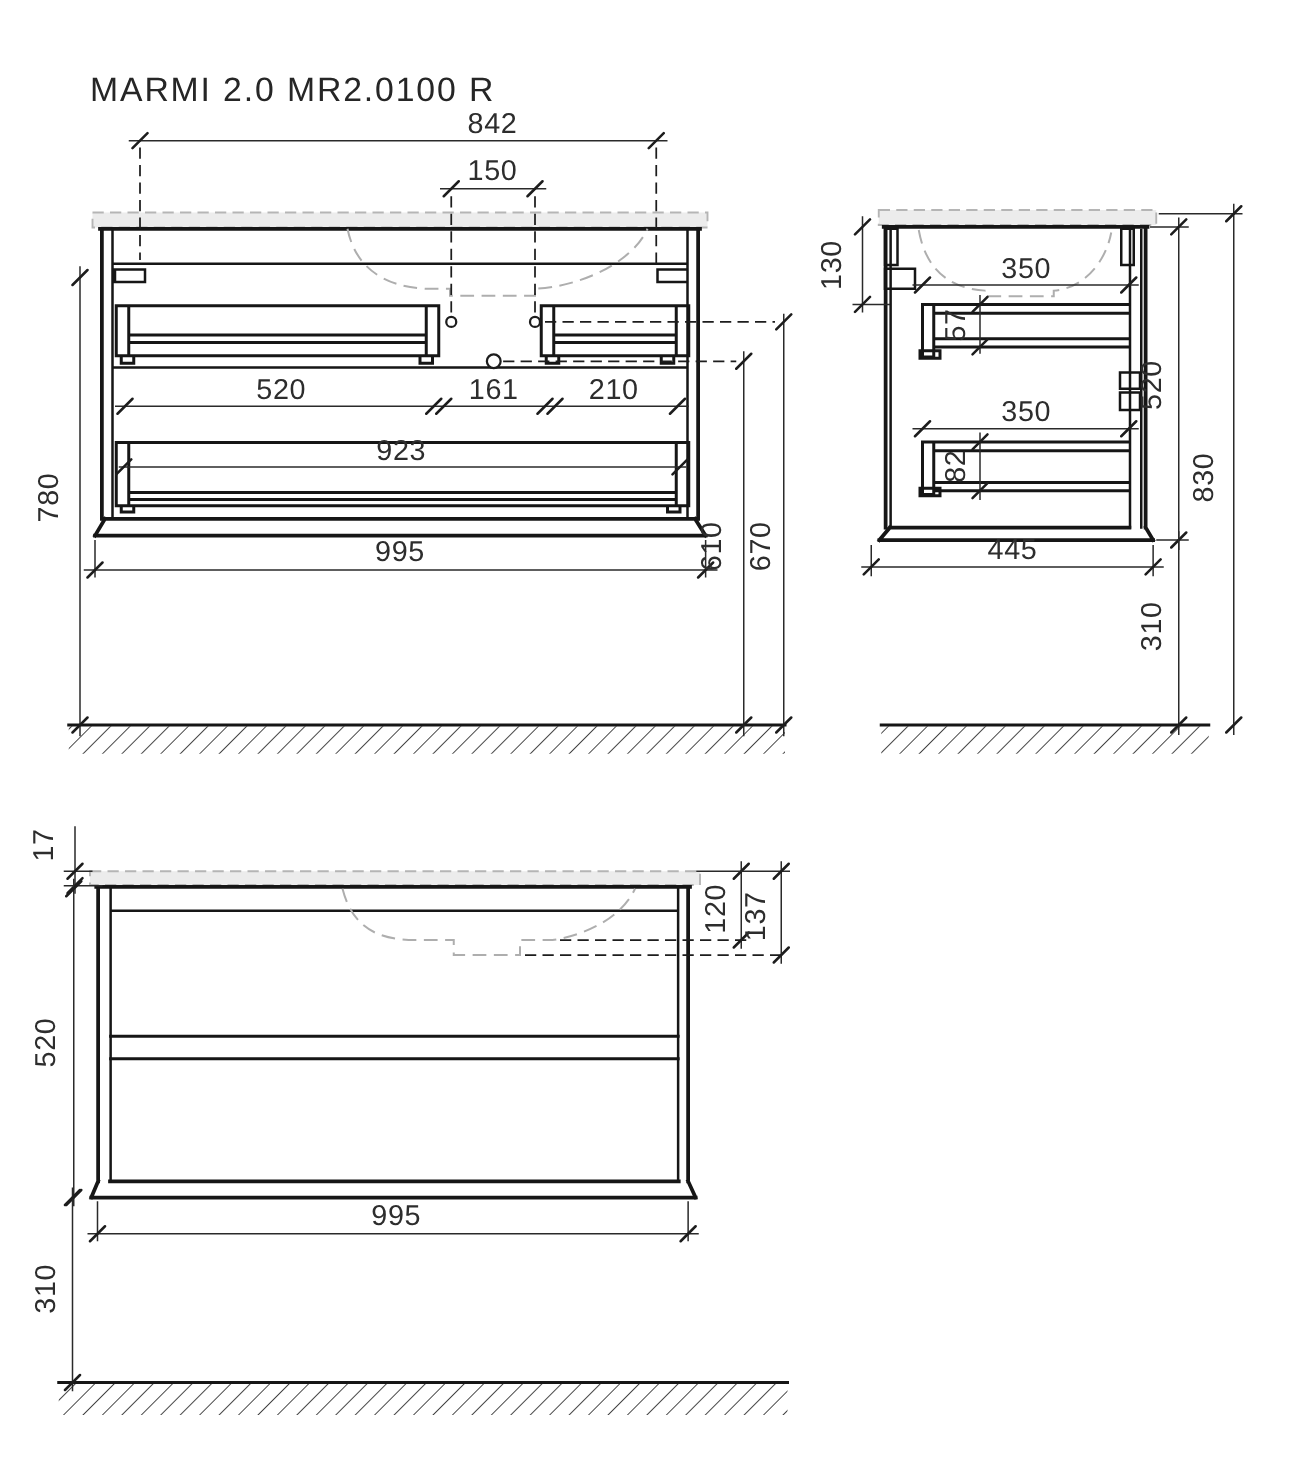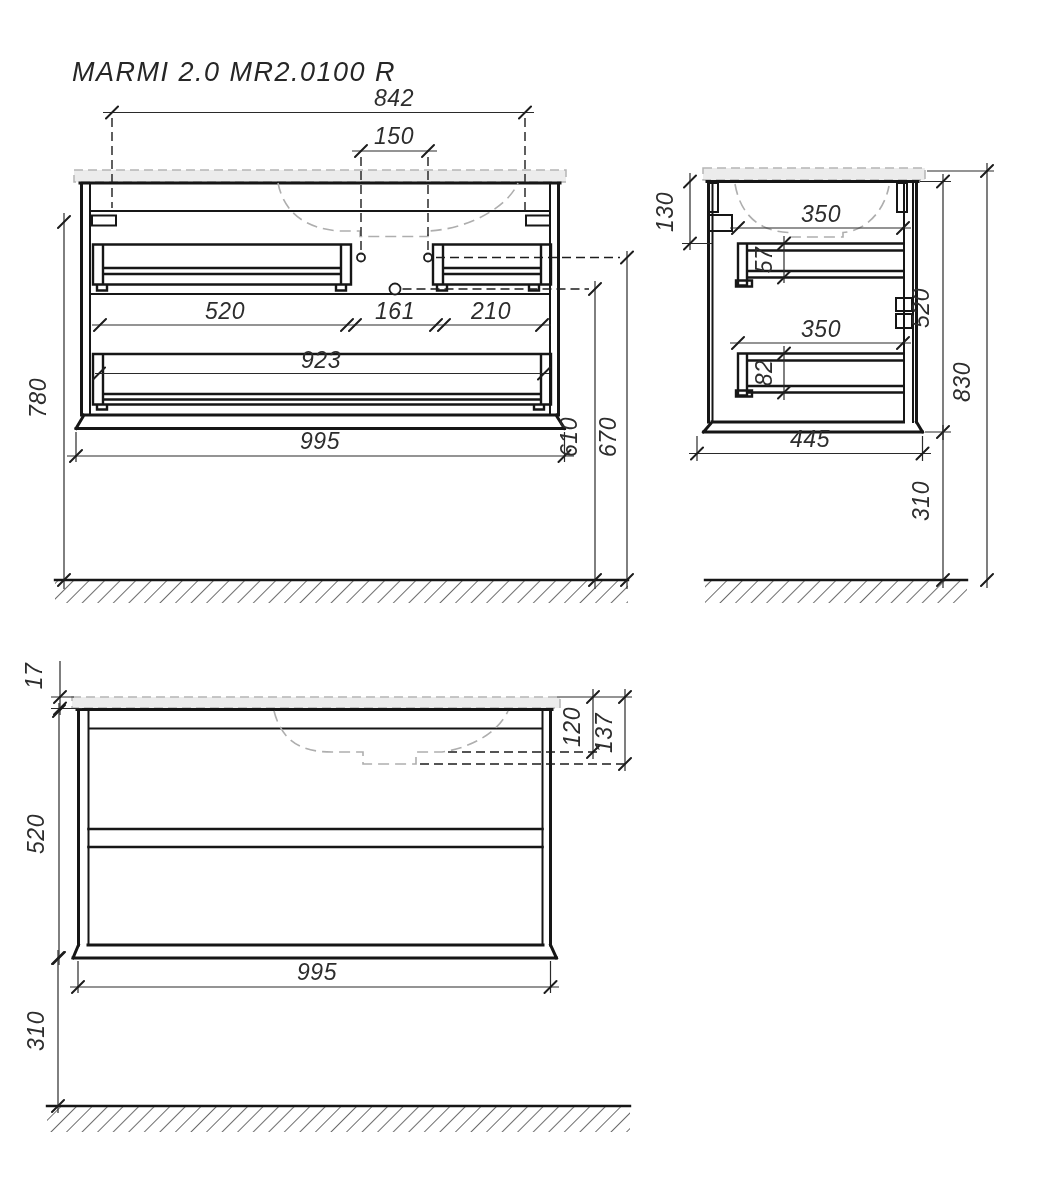--- a/index.html
+++ b/index.html
@@ -1,16 +1,16 @@
 <!DOCTYPE html>
 <html><head>
 <meta charset="utf-8">
 <style>
   html,body{margin:0;padding:0;background:#ffffff;}
-  .page{position:relative;width:882px;height:1185px;background:#fff;font-family:"Liberation Sans",sans-serif;font-style:italic;}
+  .page{position:relative;width:882px;height:1185px;background:#fff;font-family:"Liberation Sans",sans-serif;}
   svg{position:absolute;top:0;left:0;}
   .ln-thick{stroke:#161616;stroke-width:3;fill:none;stroke-linecap:square;}
   .ln-med{stroke:#161616;stroke-width:2;fill:none;stroke-linecap:square;}
   .ln-box{stroke:#161616;stroke-width:2.4;fill:none;stroke-linecap:square;}
   .dim-line{stroke:#2a2a2a;stroke-width:1.2;fill:none;}
   .tick{stroke:#1d1d1d;stroke-width:2;fill:none;stroke-linecap:round;}
   .dash-black{stroke:#1d1d1d;stroke-width:1.4;fill:none;stroke-dasharray:9 5;}
   .dash-gray{stroke:#aeaeae;stroke-width:1.6;fill:none;stroke-dasharray:11 6;}
   .ct-slab{fill:#ececec;stroke:#b5b5b5;stroke-width:1.5;stroke-dasharray:9 5;}
   .circ{fill:#ffffff;stroke:#1d1d1d;stroke-width:1.8;}

